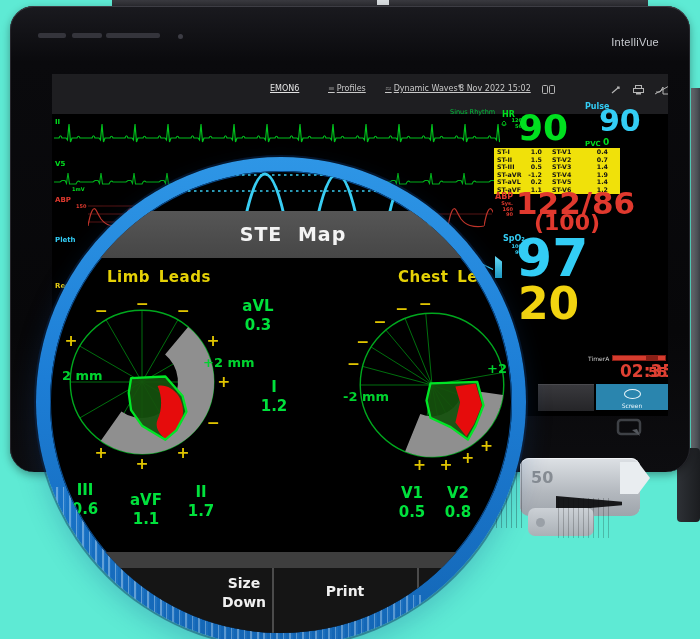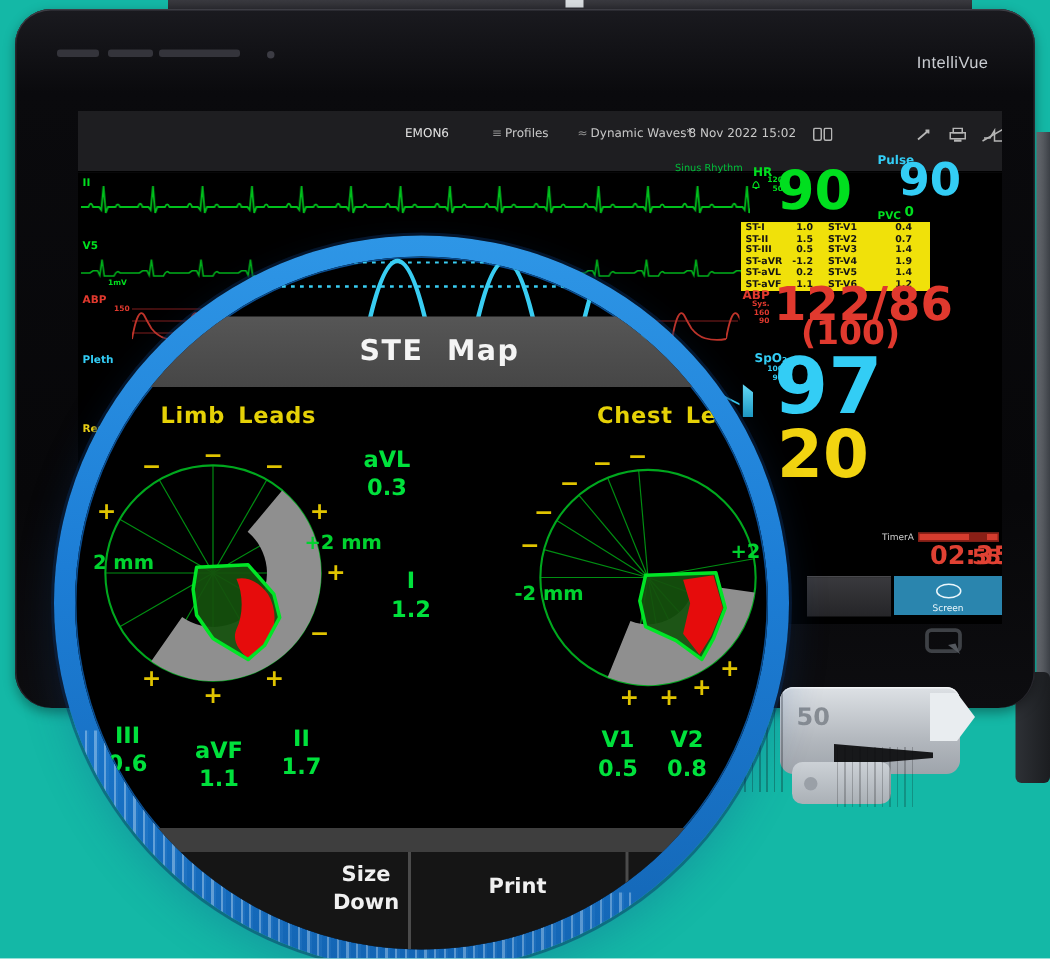--- a/index.html
+++ b/index.html
@@ -1,17 +1,17 @@
 <!DOCTYPE html>
 <html><head>
 <meta charset="utf-8">
 <style>
   html,body{margin:0;padding:0;background:#fff;}
   body{font-family:"DejaVu Sans","Liberation Sans",sans-serif;}
-  .stage{position:relative;width:700px;height:639px;overflow:hidden;background:#14b8a6;}
+  .stage{position:relative;width:700px;height:639px;overflow:hidden;background:#5eead4;}
   .abs{position:absolute;}
   
   .mount-top{position:absolute;left:112px;top:0;width:536px;height:13px;background:linear-gradient(#3a3a40,#1c1c20);border-radius:0 0 4px 4px;}
   .mount-chip{position:absolute;left:265px;top:0;width:12px;height:5px;background:#d8dcdf;}
   .pole-right{position:absolute;left:691px;top:88px;width:9px;height:378px;background:linear-gradient(90deg,#70747a,#3c4046);}
   .arm-right{position:absolute;left:677px;top:448px;width:23px;height:74px;background:linear-gradient(90deg,#2e3136,#1b1d20);border-radius:4px;}
   .monitor{position:absolute;left:10px;top:6px;width:680px;height:466px;border-radius:24px;
     background:linear-gradient(180deg,#1a1a1f 0%,#0a0a0d 12%,#070709 70%,#0d0d10 100%);
     box-shadow:inset 0 1px 0 #3d3d44, inset -1px 0 0 #26262c, inset 1px 0 0 #26262c, 0 3px 8px rgba(0,0,0,.35);}
   .logo{position:absolute;right:31px;top:30px;color:#c9ccd1;font-size:11px;letter-spacing:.3px;font-family:"Liberation Sans",sans-serif;}
@@ -23,21 +23,21 @@
   .module-body{position:absolute;left:0;top:6px;width:120px;height:58px;border-radius:9px;background:linear-gradient(180deg,#dde1e5,#b3b8be 60%,#9ea4ab);box-shadow:inset 0 1px 0 #f2f4f6;}
   .module-num{position:absolute;left:11px;top:10px;font-size:16px;font-weight:bold;color:#868c93;}
   .module-clip{position:absolute;left:100px;top:10px;width:30px;height:32px;background:#e9edf0;clip-path:polygon(0 0,60% 0,100% 50%,60% 100%,0 100%);}
   .module-prong{position:absolute;left:36px;top:44px;width:66px;height:15px;background:#17181a;clip-path:polygon(0 0,100% 38%,100% 62%,0 100%);}
   .module-clamp{position:absolute;left:8px;top:56px;width:66px;height:28px;background:linear-gradient(180deg,#ccd1d6,#aab0b6);border-radius:7px;}
   .module-knob{position:absolute;left:16px;top:66px;width:9px;height:9px;border-radius:50%;background:#9aa0a7;box-shadow:inset 0 1px 1px #707necessary;}
   .artifact{position:absolute;background:repeating-linear-gradient(90deg,rgba(10,10,12,.55) 0 1px,rgba(0,0,0,0) 1px 5px);}
   
   .screen{position:absolute;left:42px;top:68px;width:616px;height:342px;background:#000;overflow:hidden;}
   .hdr{position:absolute;left:0;top:0;width:616px;height:40px;background:#1e1e21;border-bottom:1px solid #000;}
-  .hdr-item{position:absolute;top:10px;color:#c8c8c8;font-size:8px;white-space:nowrap;}
+  .hdr-item{position:absolute;top:10px;color:#c8c8c8;font-size:8px;white-space:nowrap;text-decoration:underline;}
   .hdr-ic{color:#8f8f8f;font-size:8px;margin-right:2px;}
   .rhythm{position:absolute;left:398px;top:34px;color:#00c03a;font-size:6.5px;}
   .wlabel{position:absolute;font-size:7px;font-weight:bold;}
   .tiny{font-size:5px;}
   
   .v-green{color:#00df1f;}
   .v-cyan{color:#33cdf5;}
   .v-yellow{color:#f2d410;}
   .v-red{color:#e0392e;}
   .num{font-weight:bold;line-height:1;}

